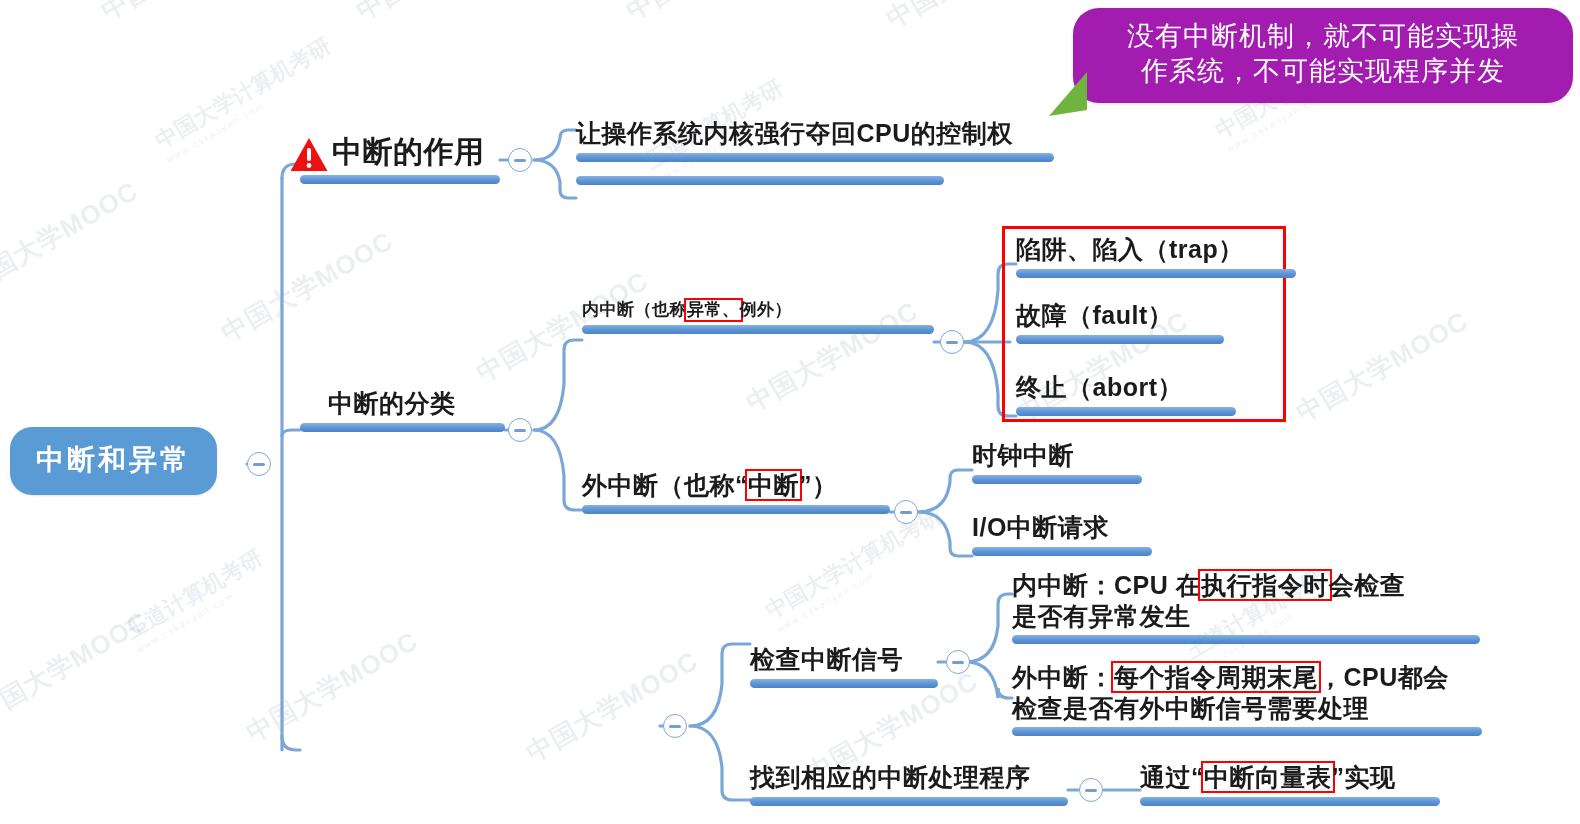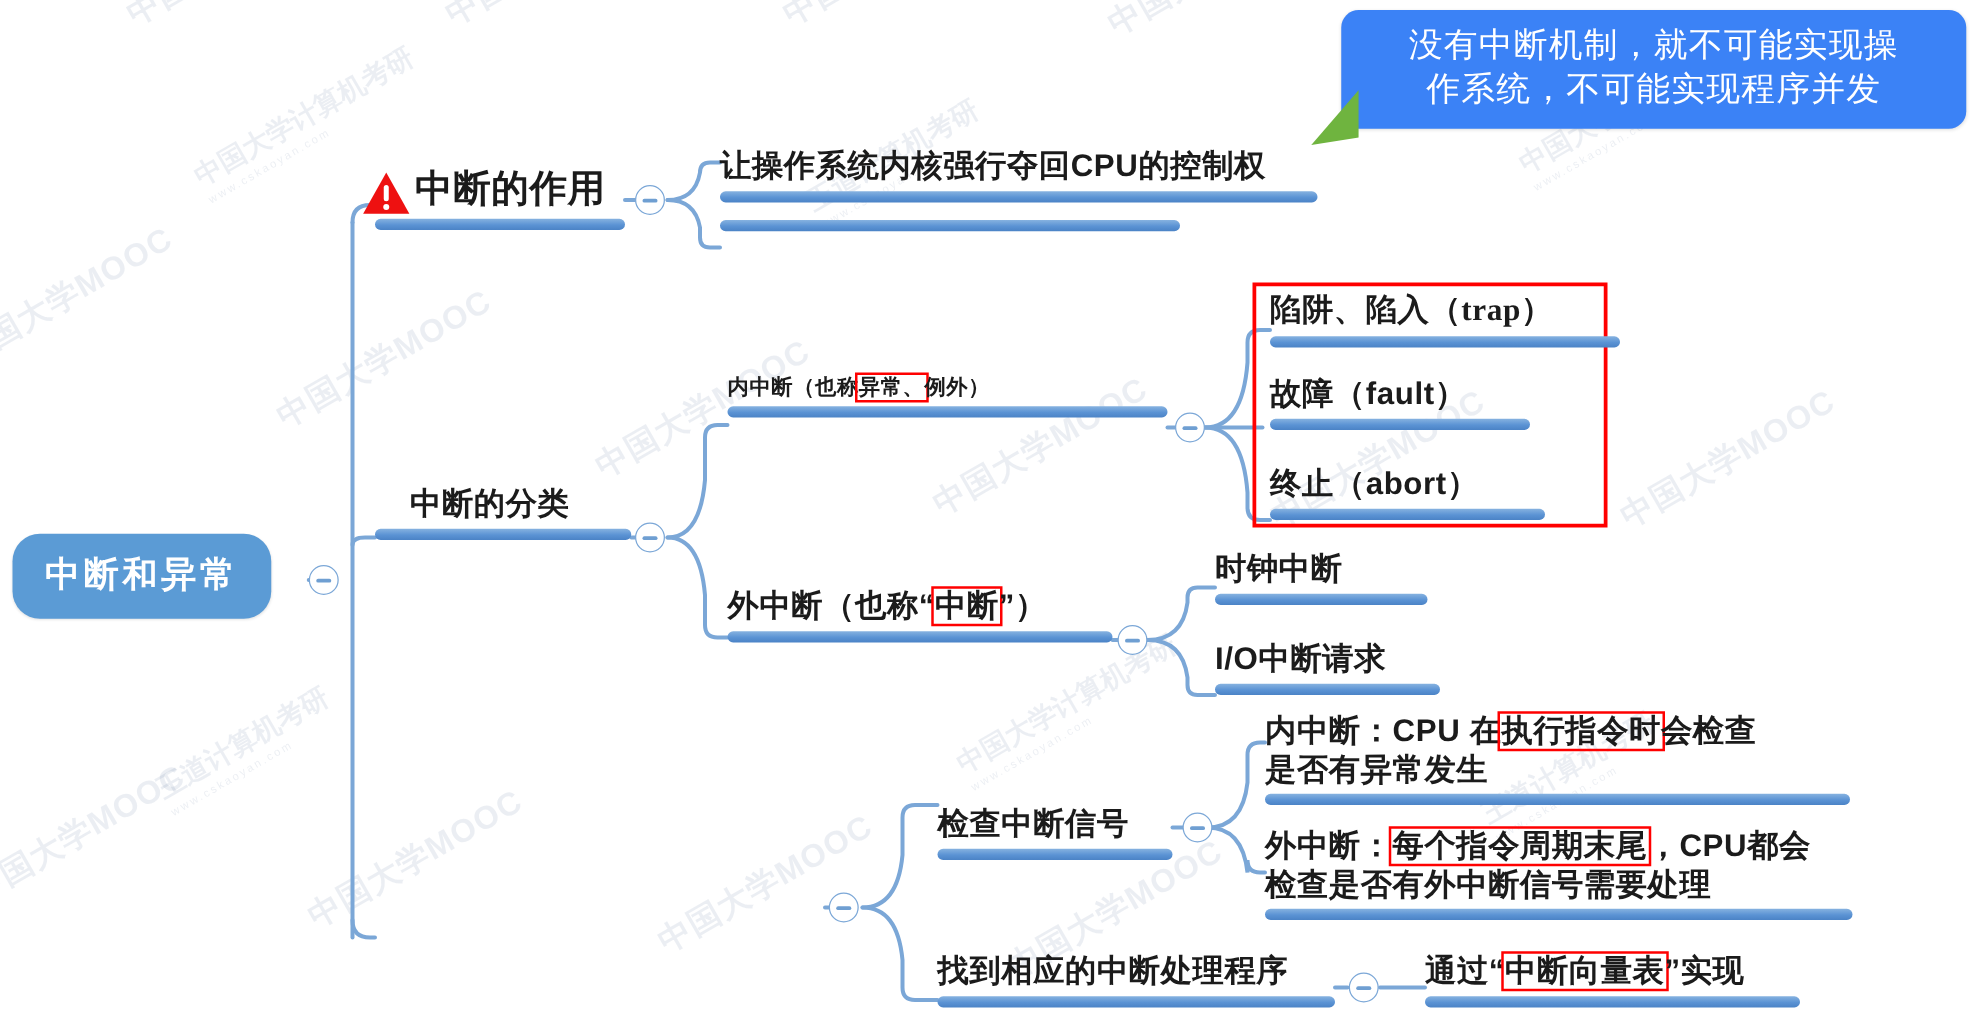--- a/index.html
+++ b/index.html
@@ -61,21 +61,21 @@
   #warn-icon{position:absolute;left:289px;top:136px;width:40px;height:38px;z-index:7;}
 
   
   #inner-group-box{position:absolute;left:1002px;top:226px;width:284px;height:196px;
                    border:3px solid #ff0000;z-index:3;box-sizing:border-box;
                    background:transparent;}
 
   
   #callout{position:absolute;left:1073px;top:8px;width:500px;z-index:8;}
   #callout .bubble{
-    background:#3b82f6;border-radius:14px;padding:11px 16px 14px 16px;
+    background:#a21caf;border-radius:26px;padding:11px 16px 14px 16px;
     box-shadow:0 1px 3px rgba(0,0,0,.13);
   }
   #callout .bubble p{
     margin:0;color:#ffffff;font-size:27px;line-height:1.30;
     text-align:center;letter-spacing:1px;
     font-family:"Liberation Serif","DejaVu Serif",serif;
     white-space:pre-line;
   }
   #callout .tail{position:absolute;left:-26px;top:62px;width:40px;height:48px;}
 </style>
@@ -204,21 +204,21 @@
 
   <div class="node" style="left:582px;top:300px;">
     <div class="txt" style="font-size:17px;">
       <span>内中断（也称</span><span class="hl">异常、</span><span>例外）</span>
     </div>
     <div class="bar" style="width:352px;margin-top:4px;"></div>
   </div>
   <div class="toggle" style="left:940px;top:330px;"></div>
 
   <div class="node" style="left:1016px;top:234px;">
-    <div class="txt" style="font-size:25px;font-family:Liberation Serif, serif;">陷阱、陷入（trap）</div>
+    <div class="txt" style="font-size:25px;">陷阱、陷入（trap）</div>
     <div class="bar" style="width:280px;margin-top:4px;"></div>
   </div>
 
   <div class="node" style="left:1016px;top:300px;">
     <div class="txt" style="font-size:25px;">故障（fault）</div>
     <div class="bar" style="width:208px;margin-top:4px;"></div>
   </div>
 
   <div class="node" style="left:1016px;top:372px;">
     <div class="txt" style="font-size:25px;">终止（abort）</div>

